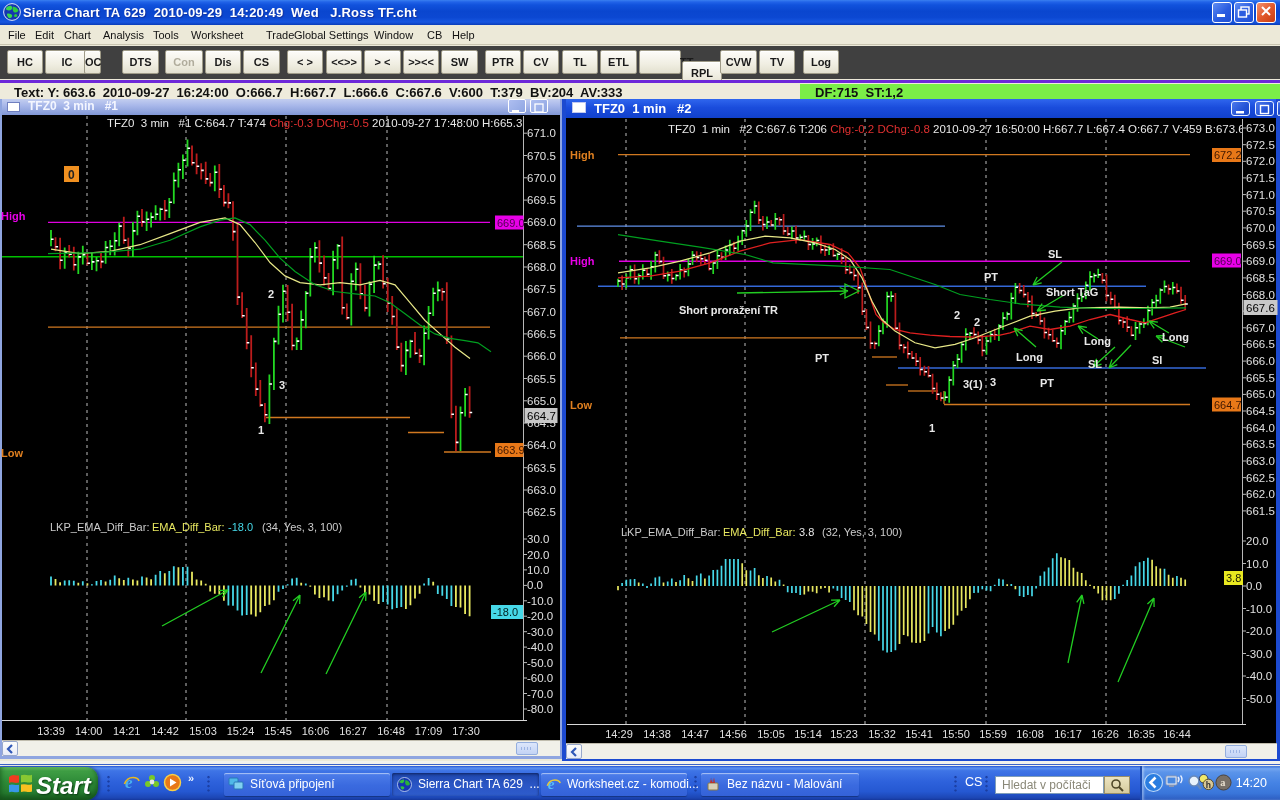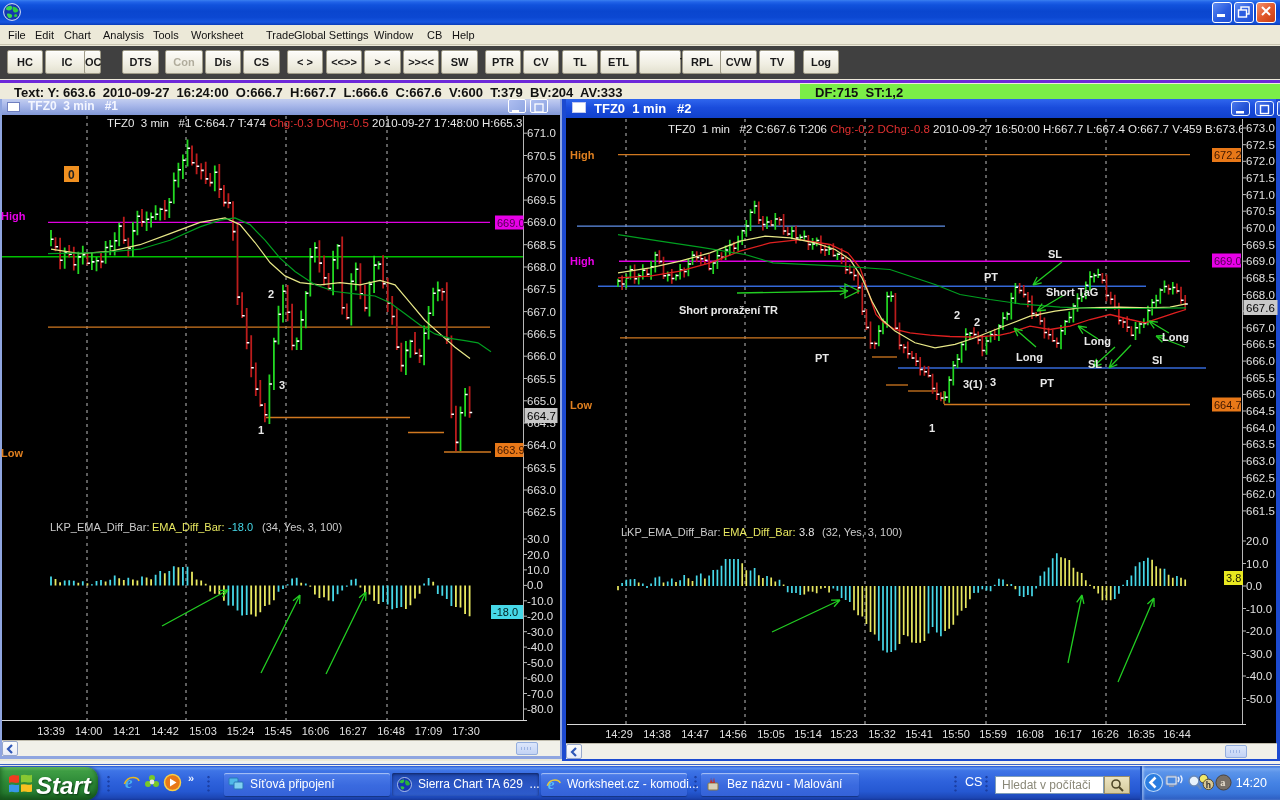--- a/index.html
+++ b/index.html
@@ -44,20 +44,21 @@
 </style></head><body>
 <div id="root">
 <div class="abs" id="titlebar"></div>
 <svg class="abs" style="left:3px;top:3px" width="18" height="18" viewBox="0 0 18 18">
 <circle cx="9" cy="9" r="8.4" fill="#1535b0" stroke="#dde6f8" stroke-width="1"></circle>
 <path d="M2.5 6 Q4.5 2.5 8 2.8 Q10.5 4.8 8 7 Q4.5 8.2 2.5 6Z" fill="#38d84c"></path>
 <path d="M10 3.5 Q13.5 3.8 15.5 7 Q14.5 10.5 11 9.2 Q8.8 6.8 10 3.5Z" fill="#2cc83e"></path>
 <path d="M3.8 10.8 Q7 9.8 9.2 12 Q9.2 15.2 6 15.2 Q3.8 13.2 3.8 10.8Z" fill="#38d84c"></path>
 <path d="M12 11 Q14.5 11 14.2 13.2 Q12 15 10.8 13Z" fill="#2cc83e"></path>
 </svg>
+<div class="abs" id="titletext">Sierra Chart TA 629&nbsp; 2010-09-29&nbsp; 14:20:49&nbsp; Wed&nbsp;&nbsp; J.Ross TF.cht</div>
 <div class="abs wbtn" style="left:1212px;background:linear-gradient(135deg,#5f8df2,#2a5ce0 55%,#1f4fd4)"><svg width="18" height="17" viewBox="0 0 18 17">
         <rect x="4" y="11" width="8" height="3" fill="#fff"></rect>
       </svg></div>
 <div class="abs wbtn" style="left:1234px;background:linear-gradient(135deg,#5f8df2,#2a5ce0 55%,#1f4fd4)"><svg width="18" height="17" viewBox="0 0 18 17">
         <rect x="6" y="4" width="8" height="7" fill="none" stroke="#fff" stroke-width="1.4"></rect>
         <rect x="3.5" y="7" width="8" height="7" fill="#2a5ce0" stroke="#fff" stroke-width="1.4"></rect>
       </svg></div>
 <div class="abs wbtn" style="left:1256px;background:linear-gradient(135deg,#f09070,#e25a2c 50%,#c83c10)"><svg width="18" height="17" viewBox="0 0 18 17">
         <path d="M5 4L13 12M13 4L5 12" stroke="#fff" stroke-width="2"></path>
       </svg></div>
@@ -85,21 +86,21 @@
       <div class="tbtn" style="left:287px;width:36px;">&lt; &gt;</div>
       <div class="tbtn" style="left:326px;width:36px;">&lt;&lt;&gt;&gt;</div>
       <div class="tbtn" style="left:364px;width:37px;">&gt; &lt;</div>
       <div class="tbtn" style="left:403px;width:36px;">&gt;&gt;&lt;&lt;</div>
       <div class="tbtn" style="left:441px;width:37px;">SW</div>
       <div class="tbtn" style="left:485px;width:36px;text-align:center;">PTR</div>
       <div class="tbtn" style="left:523px;width:36px;">CV</div>
       <div class="tbtn" style="left:562px;width:36px;">TL</div>
       <div class="tbtn" style="left:600px;width:37px;">ETL</div>
       <div class="tbtn" style="left:639px;width:16px;padding-left:40px;">TT</div>
-      <div class="tbtn" style="left:682px;width:40px;">RPL</div>
+      <div class="tbtn" style="left:682px;width:40px;margin-top:11px;">RPL</div>
       <div class="tbtn" style="left:720px;width:37px;">CVW</div>
       <div class="tbtn" style="left:759px;width:36px;">TV</div>
       <div class="tbtn" style="left:803px;width:36px;">Log</div>
     </div>
 <div class="abs" id="textbar">
       <div id="greenbar"></div>
 <div class="lbl" style="left:14px">Text: Y: 663.6&nbsp; 2010-09-27&nbsp; 16:24:00&nbsp; O:666.7&nbsp; H:667.7&nbsp; L:666.6&nbsp; C:667.6&nbsp; V:600&nbsp; T:379&nbsp; BV:204&nbsp; AV:333</div>
 <div class="lbl" style="left:815px">DF:715&nbsp; ST:1,2</div>
     </div>
 <div class="abs" id="lwin">

